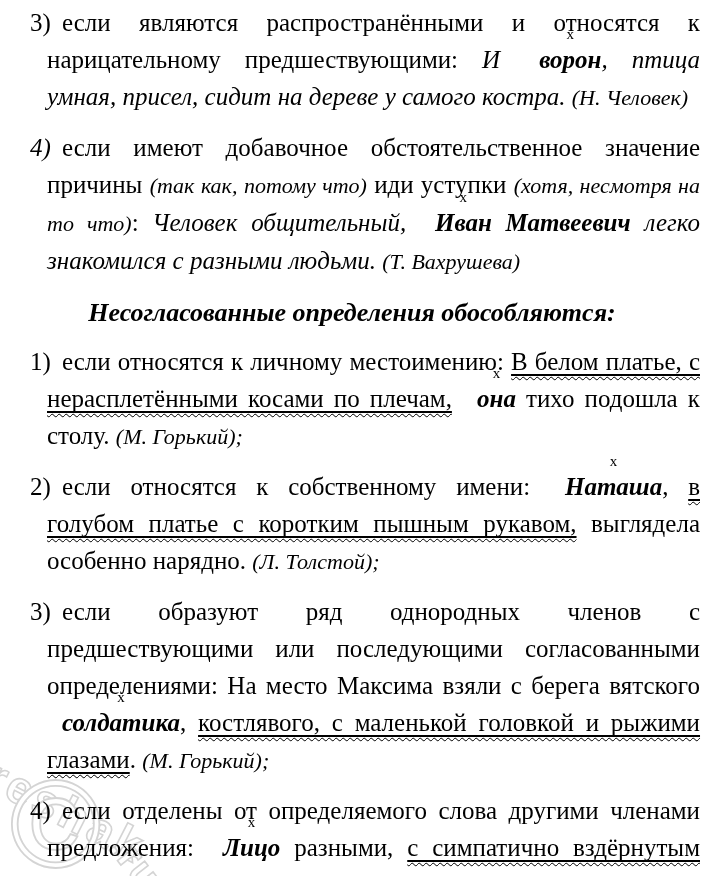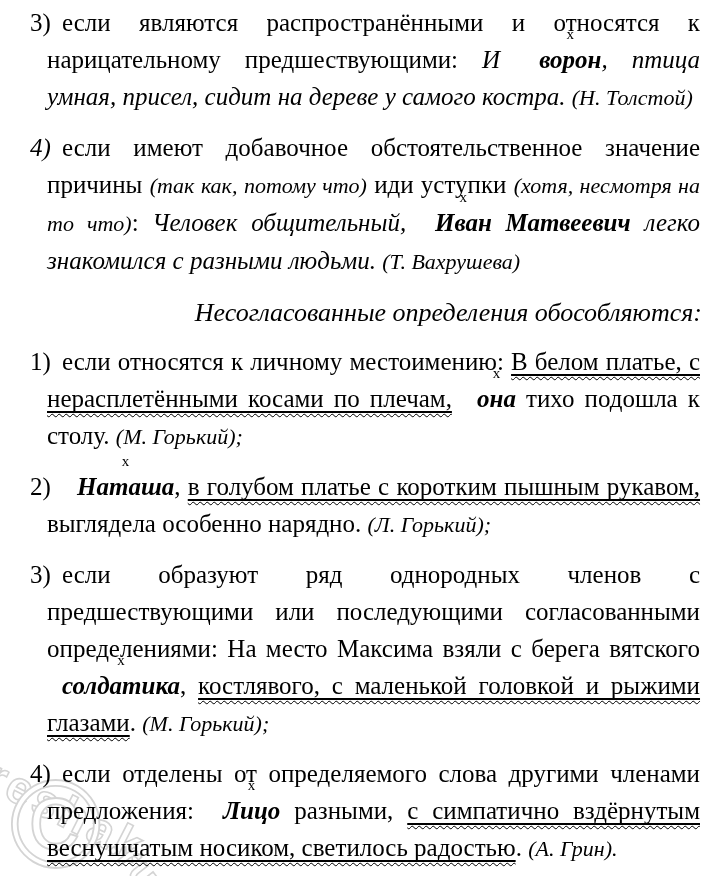--- a/index.html
+++ b/index.html
@@ -7,22 +7,22 @@
   .page{
     position:relative;
     width:702px;height:876px;
     background:#ffffff;
     overflow:hidden;
     font-family:"Liberation Serif","DejaVu Serif",serif;
     color:#000000;
   }
   .content{position:relative;z-index:1;padding-top:4px;}
   .heading{
-    font-size:26px;font-weight:normal;font-style:italic;
-    line-height:37px;margin:14px 0 12px 2px;text-align:right;
+    font-size:26px;font-weight:bold;font-style:italic;
+    line-height:37px;margin:14px 0 12px 2px;text-align:center;
   }
   .li{
     position:relative;
     padding:0 2px 0 47px;
     text-indent:15px;
     text-align:justify;
     font-size:25px;
     line-height:37px;
     margin-bottom:13px;
   }
@@ -84,24 +84,24 @@
 <body>
 
 <div class="page">
   <div class="watermark">
     <span class="wm-word">reshak</span>
     <span class="wm-tail">.ru</span>
     <span class="wm-copy">©</span>
   </div>
   <div class="content" id="content">
       <div class="list">
-        <div class="li"><span class="num">3)</span><span>если являются распространёнными и относятся к нарицательному предшествующими: </span><span class="i">И </span><span class="xw b i"><span class="xm">х</span>ворон</span><span class="i">, птица умная, присел, сидит на дереве у самого костра. </span><span class="i sm">(Н. Толстой)</span></div>
+        <div class="li"><span class="num">3)</span><span>если являются распространёнными и относятся к нарицательному предшествующими: </span><span class="i">И </span><span class="xw b i"><span class="xm">х</span>ворон</span><span class="i">, птица умная, присел, сидит на дереве у самого костра. </span><span class="i sm">(Н. Человек)</span></div>
         <div class="li"><span class="num i">4)</span><span>если имеют добавочное обстоятельственное значение причины </span><span class="i sm">(так как, потому что)</span><span> иди уступки </span><span class="i sm">(хотя, несмотря на то что)</span><span>: </span><span class="i">Человек общительный, </span><span class="xw b i"><span class="xm">х</span>Иван</span><span class="b i"> Матвеевич</span><span class="i"> легко знакомился с разными людьми. </span><span class="i sm">(Т. Вахрушева)</span></div>
       </div>
       <div class="heading">Несогласованные определения обособляются:</div>
       <div class="list">
         <div class="li"><span class="num">1)</span><span>если относятся к личному местоимению: </span><span class="uw"><span class="us">В белом платье, с нерасплетёнными косами по плечам,</span></span><span> </span><span class="xw b i"><span class="xm">х</span>она</span><span> тихо подошла к столу. </span><span class="i sm">(М. Горький);</span></div>
-        <div class="li"><span class="num">2)</span><span class="xw b i"><span class="xm">х</span>Наташа</span><span>, </span><span class="uw"><span class="us">в голубом платье с коротким пышным рукавом,</span></span><span> выглядела особенно нарядно. </span><span class="i sm">(Л. Горький);</span></div>
+        <div class="li"><span class="num">2)</span><span>если относятся к собственному имени: </span><span class="xw b i"><span class="xm">х</span>Наташа</span><span>, </span><span class="uw"><span class="us">в голубом платье с коротким пышным рукавом,</span></span><span> выглядела особенно нарядно. </span><span class="i sm">(Л. Толстой);</span></div>
         <div class="li"><span class="num">3)</span><span>если образуют ряд однородных членов с предшествующими или последующими согласованными определениями: На место Максима взяли с берега вятского </span><span class="xw b i"><span class="xm">х</span>солдатика</span><span>, </span><span class="uw"><span class="us">костлявого, с маленькой головкой и рыжими глазами</span></span><span>. </span><span class="i sm">(М. Горький);</span></div>
         <div class="li"><span class="num">4)</span><span>если отделены от определяемого слова другими членами предложения: </span><span class="xw b i"><span class="xm">х</span>Лицо</span><span> разными, </span><span class="uw"><span class="us">с симпатично вздёрнутым веснушчатым носиком, светилось радостью</span></span><span>. </span><span class="i sm">(А. Грин).</span></div>
       </div>
     </div>
 </div>
 
 </body></html>

